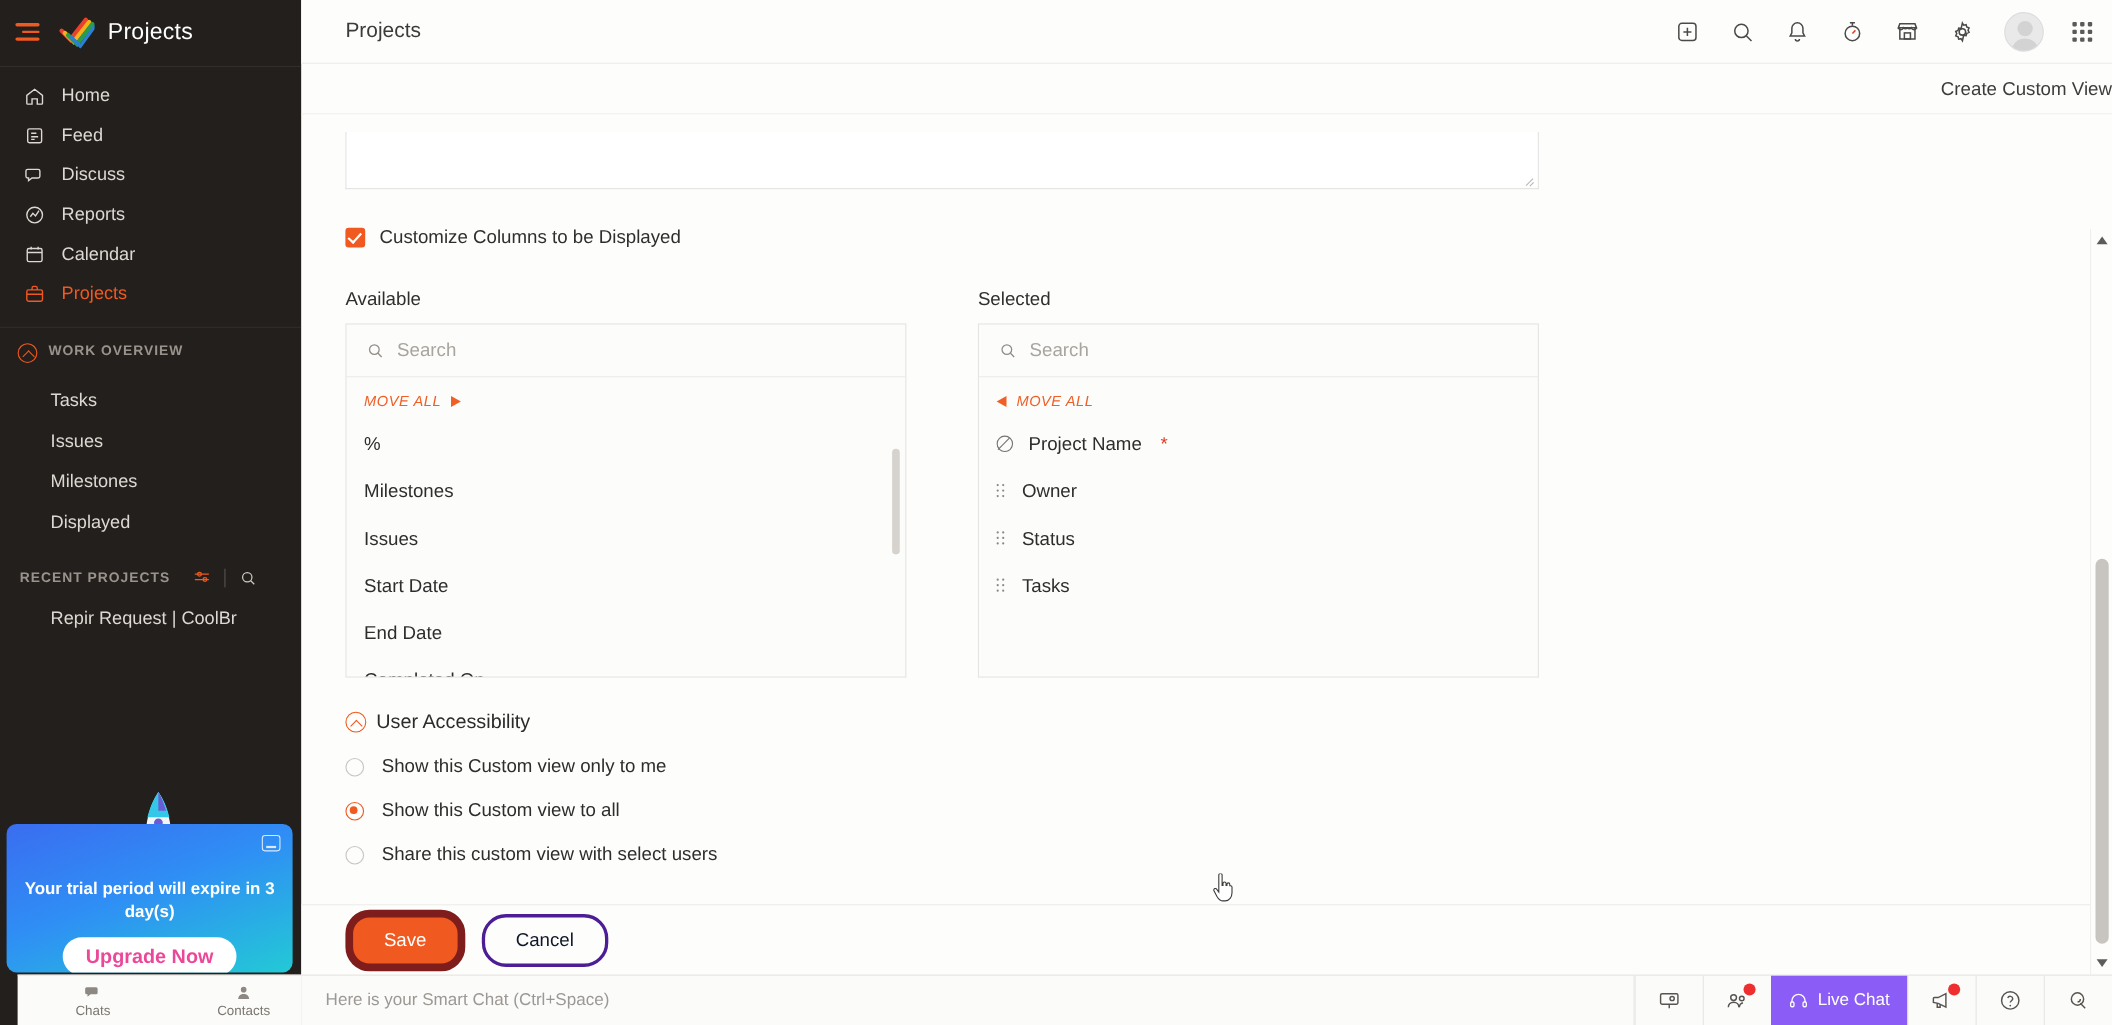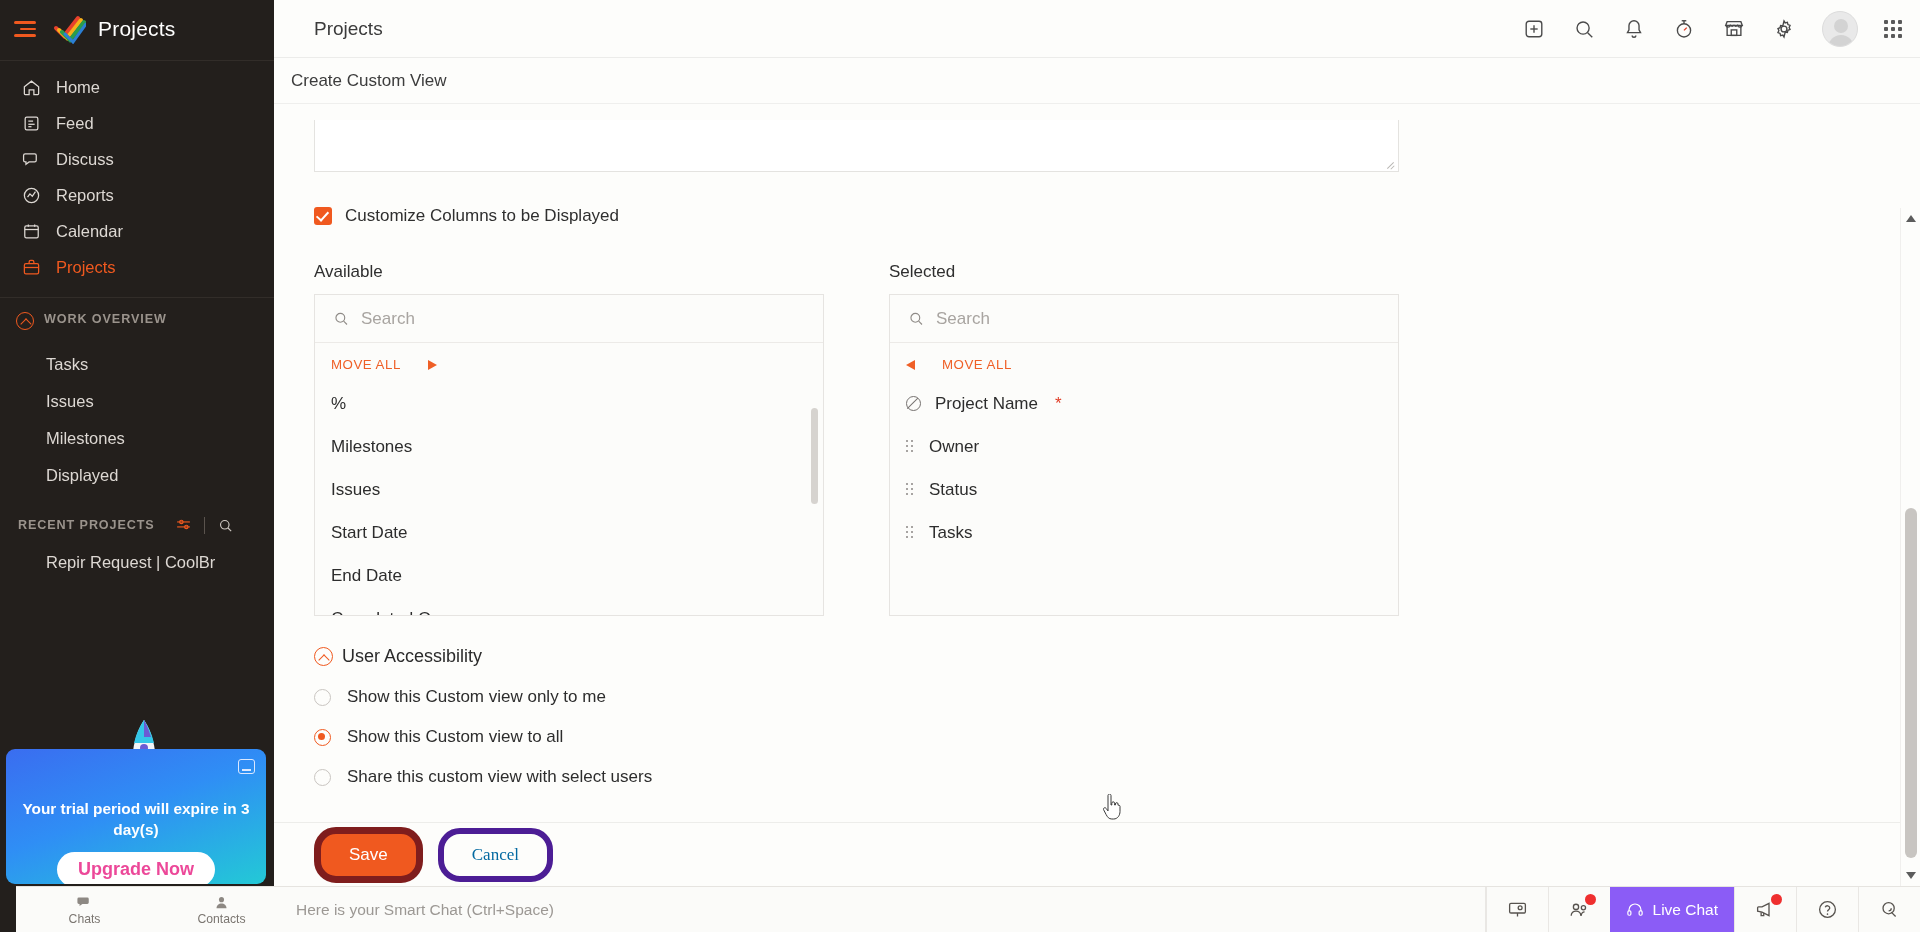--- a/index.html
+++ b/index.html
@@ -89,22 +89,22 @@
   .tb-ic svg { width: 22px; height: 22px; fill: none; stroke: currentColor; stroke-width: 1.5; }
   .avatar { width: 36px; height: 36px; border-radius: 50%; background: #e9e9e9;
     border: 1px solid #dcdcdc; position: relative; overflow: hidden; cursor: pointer; }
   .avatar:before { content: ""; position: absolute; left: 11px; top: 7px; width: 14px; height: 14px;
     border-radius: 50%; background: #d3d3d3; }
   .avatar:after { content: ""; position: absolute; left: 5px; top: 23px; width: 26px; height: 18px;
     border-radius: 13px 13px 0 0; background: #d3d3d3; }
   .grid-ic { display: grid; grid-template-columns: repeat(3, 4px); gap: 3px; cursor: pointer; }
   .grid-ic span { width: 4px; height: 4px; border-radius: 1px; background: #5a5a5a; }
 
-  .crumb { height: 46px; display: flex; align-items: center; padding-left: 17px;
-    font-size: 17px; color: #3c3c3c; border-bottom: 1px solid #efefed; }
+  .crumb { height: 46px; display: flex; align-items: center; padding-left: 60px;
+    font-size: 17px; color: #3c3c3c; border-bottom: 1px solid #efefed; justify-content: flex-end; }
 
   .content { flex: 1; position: relative; overflow: hidden; padding: 0 0 0 40px; }
   .scroll-area { position: absolute; inset: 0 20px 84px 0; padding-left: 40px; overflow: hidden; }
 
   .desc-box { width: 1085px; height: 52px; border: 1px solid #e4e3e0; border-top: none;
     background: #fff; margin-top: 16px; position: relative; }
   .resize-gr { position: absolute; right: 2px; bottom: 2px; width: 10px; height: 10px; }
   .resize-gr:before, .resize-gr:after { content: ""; position: absolute; background: #b9b7b4; }
   .resize-gr:before { width: 9px; height: 1px; transform: rotate(-45deg); top: 6px; left: 0; }
   .resize-gr:after { width: 5px; height: 1px; transform: rotate(-45deg); top: 8px; left: 4px; }
@@ -119,22 +119,22 @@
   .cols { display: flex; gap: 65px; margin-top: 36px; }
   .col-title { font-size: 17px; color: #2f2f2f; margin-bottom: 12px; }
   .panel { width: 510px; height: 322px; border: 1px solid #e6e4e1; background: #fcfcfa;
     display: flex; flex-direction: column; }
   .panel-search { height: 48px; display: flex; align-items: center; gap: 12px;
     padding: 0 18px; border-bottom: 1px solid #eceae7; }
   .panel-search svg { width: 17px; height: 17px; stroke: #8f8b87; fill: none; stroke-width: 1.7; }
   .panel-search input { border: none; outline: none; background: transparent;
     font-size: 17px; color: #333; width: 100%; font-family: "Liberation Sans", sans-serif; }
   .panel-search input::placeholder { color: #a8a4a0; }
-  .move-all { display: flex; align-items: center; gap: 27px; color: #ef5f26;
-    font-size: 13.3px; letter-spacing: .5px; padding: 14px 0 6px 16px; cursor: pointer; }
+  .move-all { display: flex; align-items: center; gap: 9px; color: #ef5f26;
+    font-size: 13.3px; letter-spacing: .5px; padding: 14px 0 6px 16px; cursor: pointer; font-style: italic; }
   .arrow-r, .arrow-l { width: 0; height: 0; border-top: 5px solid transparent;
     border-bottom: 5px solid transparent; }
   .arrow-r { border-left: 9px solid #ef5f26; }
   .arrow-l { border-right: 9px solid #ef5f26; }
   .plist { flex: 1; overflow: hidden; position: relative; padding-top: 4px; }
   .pitem { height: 43px; display: flex; align-items: center; gap: 14px;
     padding-left: 16px; font-size: 17px; color: #2d2d2d; cursor: pointer; }
   .drag-dots { width: 9px; height: 14px; display: grid; grid-template-columns: 3px 3px;
     grid-template-rows: repeat(3, 3px); gap: 2px; flex: 0 0 9px; }
   .drag-dots span { width: 2.4px; height: 2.4px; border-radius: 50%; background: #8b8784; }
@@ -161,21 +161,21 @@
   .radio-label { font-size: 17px; color: #2d2d2d; }
 
   .cursor-hand { position: absolute; left: 828px; top: 690px; width: 20px; height: 26px; }
 
   .actionbar { position: absolute; left: 0; right: 20px; bottom: 46px; height: 64px;
     background: #fdfdfb; border-top: 1px solid #ededea; display: flex; align-items: center;
     gap: 15px; padding-left: 40px; }
   .btn { font-size: 17px; border-radius: 22px; padding: 11px 28px; cursor: pointer;
     font-family: "Liberation Sans", sans-serif; }
   .btn-primary { background: #f0591f; color: #fff; border: 7px solid #7f1d1d; }
-  .btn-ghost { background: transparent; color: #0369a1; border: 6px solid #4c1d95; font-family: Liberation Serif, serif; }
+  .btn-ghost { background: transparent; color: #0f172a; border: 3px solid #4c1d95; }
 
   
   .pgscroll { position: absolute; right: 0; top: 104px; bottom: 46px; width: 20px;
     background: #fdfdfb; border-left: 1px solid #f0efed; cursor: pointer; }
   .pgscroll .up { position: absolute; top: 7px; left: 5px; width: 0; height: 0;
     border-left: 5px solid transparent; border-right: 5px solid transparent;
     border-bottom: 7px solid #5c5c5c; }
   .pgscroll .thumb { position: absolute; left: 4px; width: 12px; top: 300px; bottom: 28px;
     background: #c8c5c1; border-radius: 6px; }
   .pgscroll .down { position: absolute; bottom: 7px; left: 5px; width: 0; height: 0;

